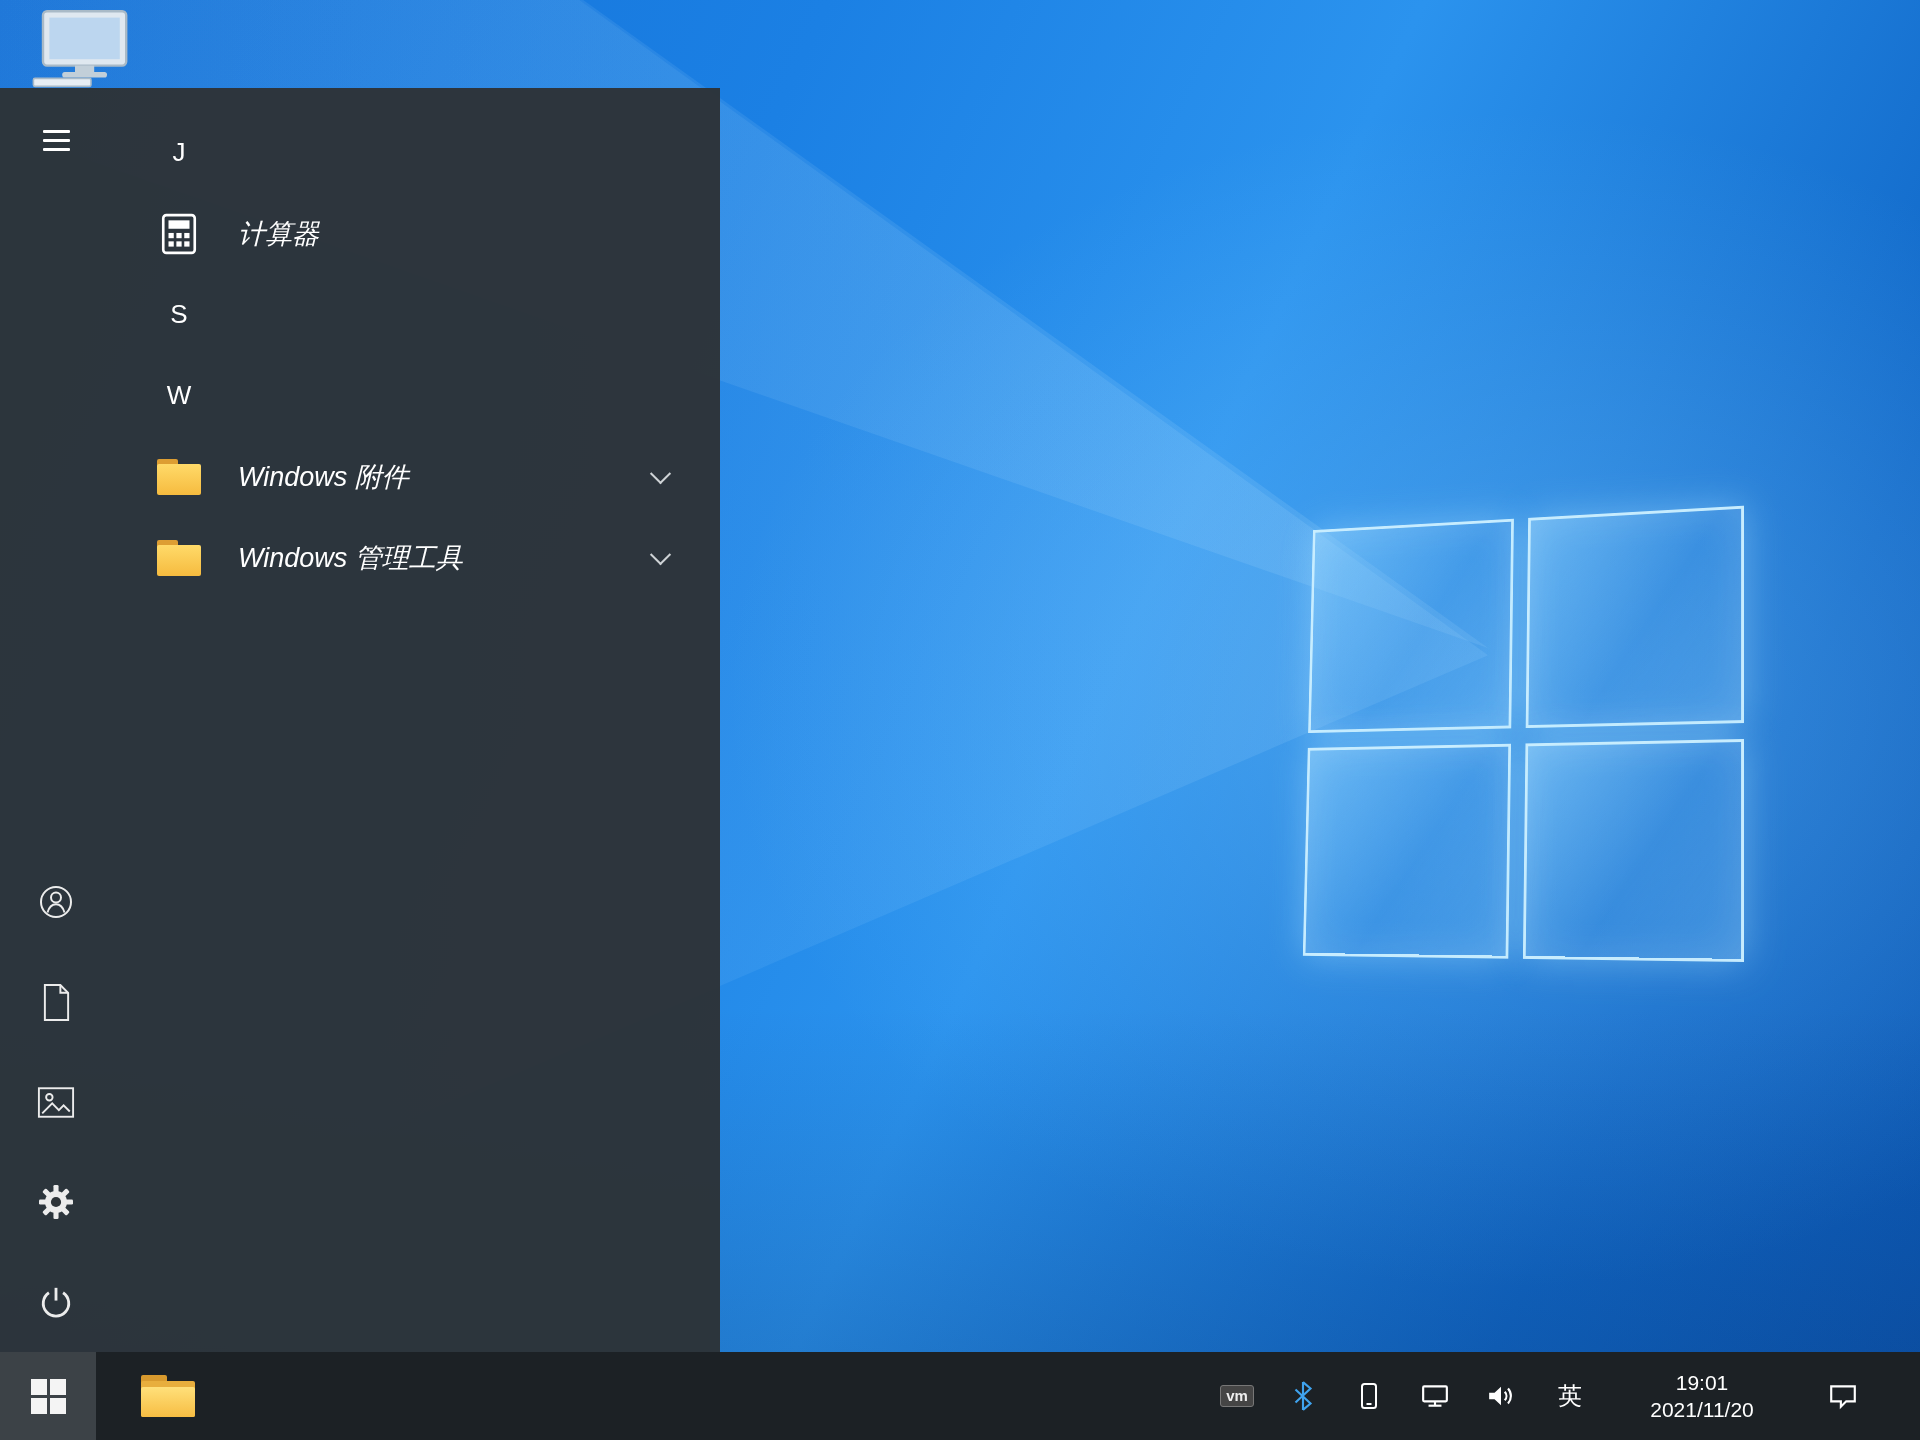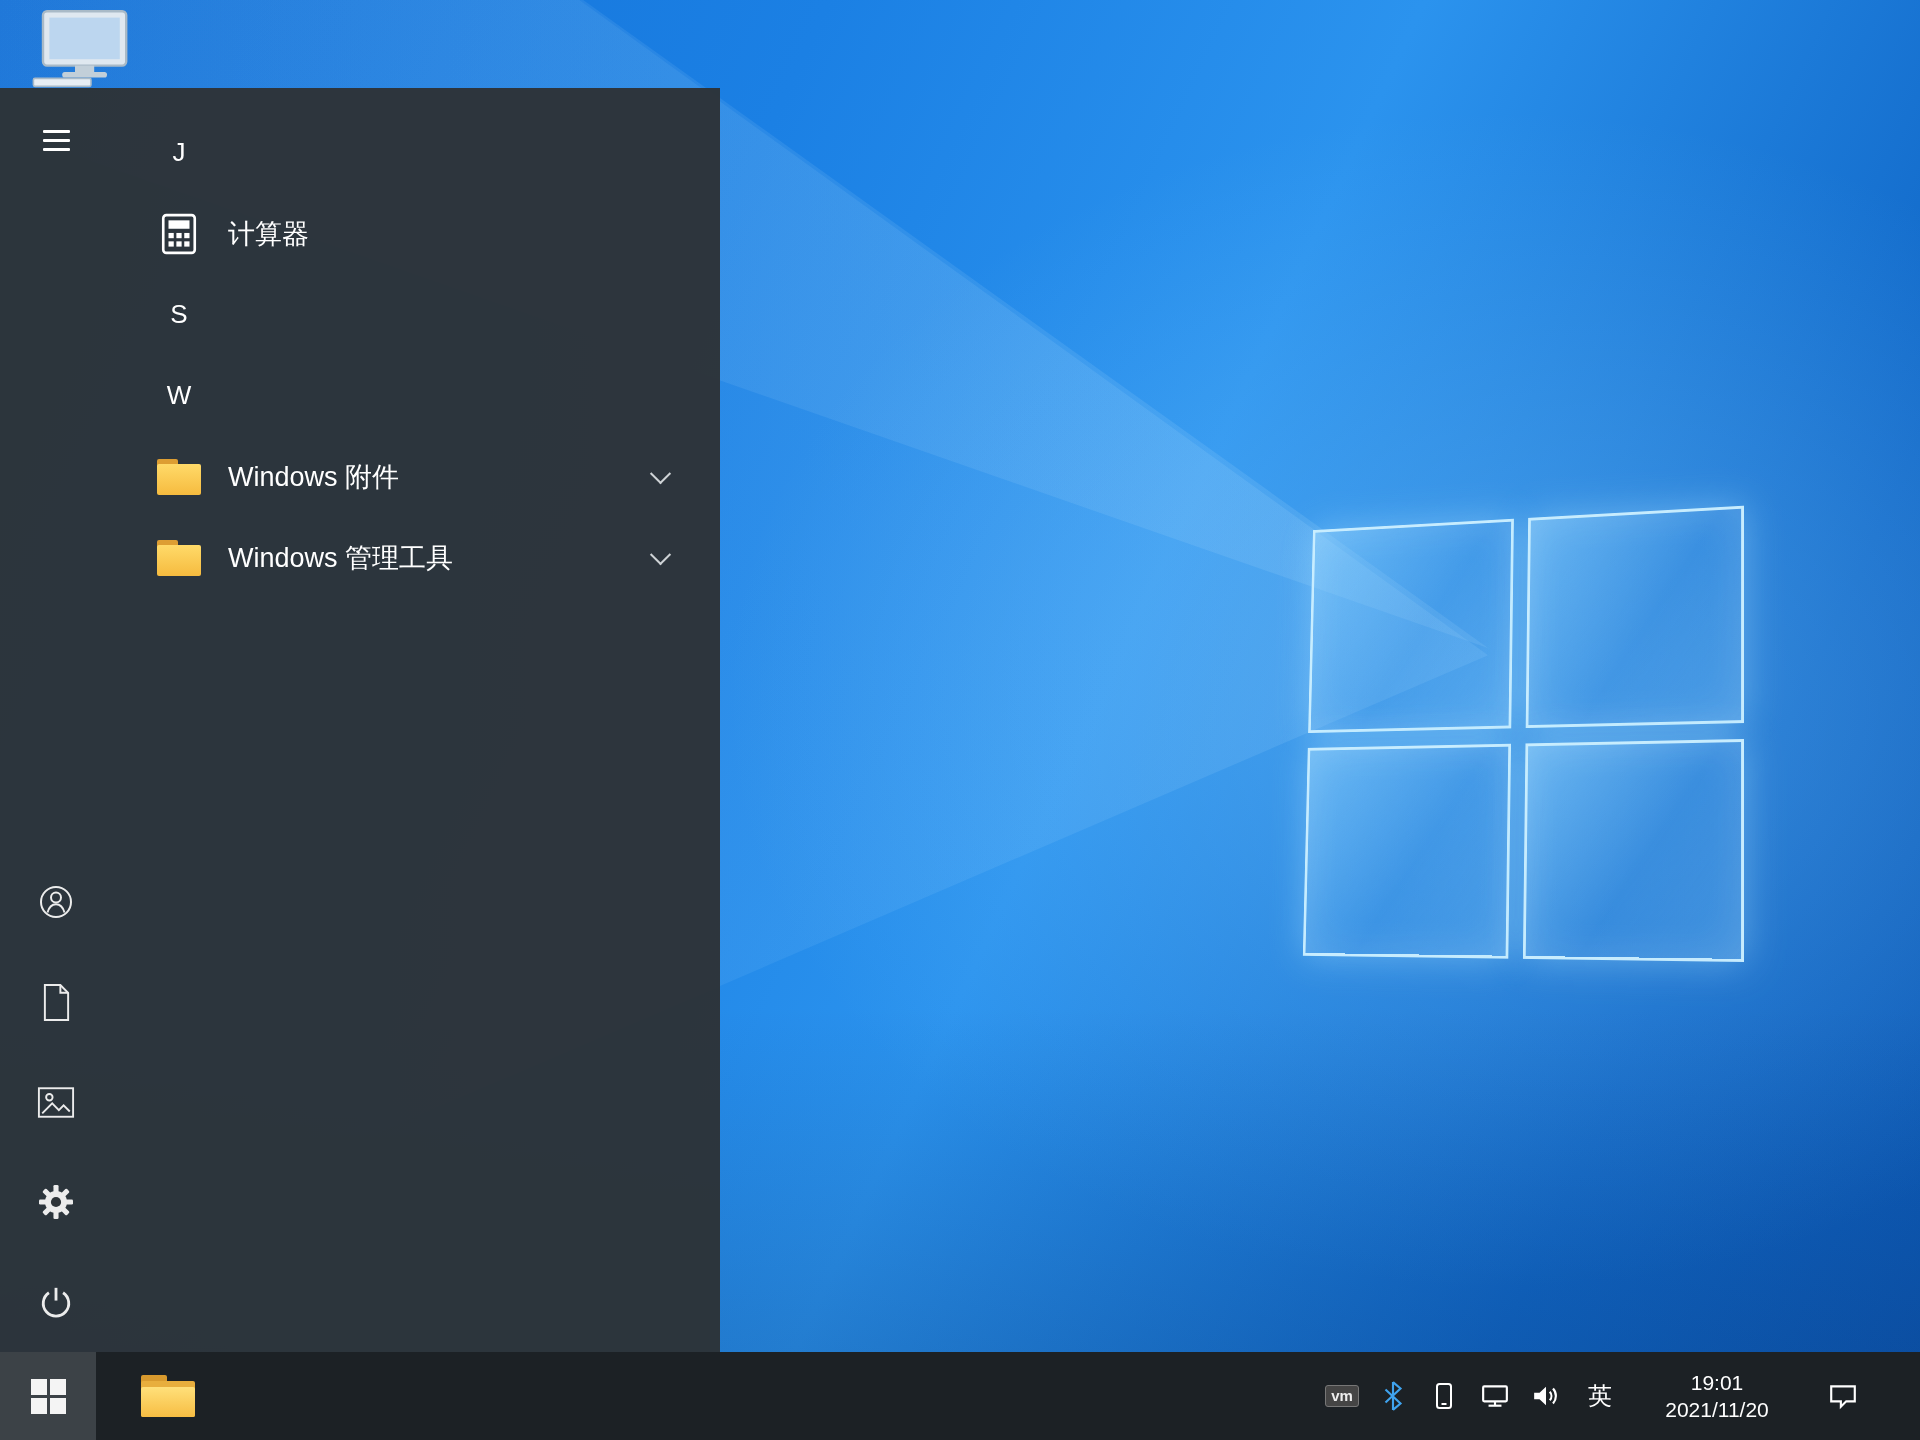--- a/index.html
+++ b/index.html
@@ -36,21 +36,21 @@
   .rail-item{width:112px;height:100px;display:flex;align-items:center;justify-content:center;cursor:pointer;}
   .rail-top{height:104px;}
   .rail-bottom{margin-top:auto;display:flex;flex-direction:column;}
   .hamburger{width:27px;height:21px;display:flex;flex-direction:column;justify-content:space-between;}
   .hamburger i{height:3px;background:#fff;border-radius:1px;}
 
   .app-list{position:absolute;left:112px;top:0;right:0;bottom:0;padding-top:24px;}
   .row{display:flex;align-items:center;height:81px;padding-left:44px;cursor:pointer;}
   .letter-box{width:46px;text-align:center;font-size:26px;color:#fff;}
   .app-icon{width:46px;height:46px;display:flex;align-items:center;justify-content:center;flex:0 0 46px;}
-  .app-label{margin-left:26px;font-size:27px;color:#fff;white-space:nowrap;}
+  .app-label{margin-left:36px;font-size:27px;color:#fff;white-space:nowrap;font-style:italic;}
   .chevron-box{margin-left:auto;margin-right:46px;width:28px;height:28px;display:flex;align-items:center;justify-content:center;}
   .chev{width:13px;height:13px;border-right:2.4px solid #cfd3d6;border-bottom:2.4px solid #cfd3d6;
     transform:rotate(45deg) translate(-2px,-2px);}
 
   
   .folder-icon{position:relative;width:46px;height:38px;}
   .folder-icon .f-tab{position:absolute;left:1px;top:1px;width:21px;height:11px;border-radius:2px 2px 0 0;background:#dd9e33;}
   .folder-icon .f-body{position:absolute;left:1px;top:6px;right:1px;bottom:1px;border-radius:2px;
     background:linear-gradient(180deg,#ffda69 0%,#f6bb3f 100%);}
 
@@ -60,21 +60,21 @@
   .start-button{width:96px;background:#3c4247;display:flex;align-items:center;justify-content:center;cursor:pointer;}
   .win-grid{display:grid;grid-template-columns:16px 16px;grid-template-rows:16px 16px;gap:3px;}
   .win-grid i{background:#f4f4f4;}
   .task-button{width:92px;margin-left:26px;display:flex;align-items:center;justify-content:center;cursor:pointer;}
   .explorer-icon{position:relative;width:56px;height:44px;}
   .explorer-icon .f-tab{position:absolute;left:1px;top:1px;width:26px;height:13px;border-radius:2px 2px 0 0;background:#d89a2e;}
   .explorer-icon .f-back{position:absolute;left:1px;top:7px;right:1px;bottom:1px;border-radius:2px;background:#e8ae3d;}
   .explorer-icon .f-front{position:absolute;left:1px;top:13px;right:1px;bottom:1px;border-radius:2px;
     background:linear-gradient(180deg,#ffe07a,#f7bd43);}
 
-  .tray{margin-left:auto;display:flex;align-items:center;gap:17px;padding-right:14px;color:#fff;}
+  .tray{margin-left:auto;display:flex;align-items:center;gap:32px;padding-right:14px;color:#fff;}
   .tray-icon{width:34px;height:34px;display:flex;align-items:center;justify-content:center;cursor:pointer;}
   .vm-badge{font-size:15px;font-weight:bold;color:#eee;background:#454545;border:1px solid #777;
     border-radius:3px;padding:2px 5px;line-height:1.1;}
   .ime{font-size:24px;color:#fff;width:40px;text-align:center;cursor:pointer;}
   .clock{display:flex;flex-direction:column;align-items:center;justify-content:center;
     font-size:21px;line-height:27px;color:#fff;min-width:132px;padding:0 14px;cursor:pointer;text-align:left;}
   .action-center{width:58px;margin-right:34px;display:flex;align-items:center;justify-content:center;cursor:pointer;}
 </style>
 </head>
 <body>

